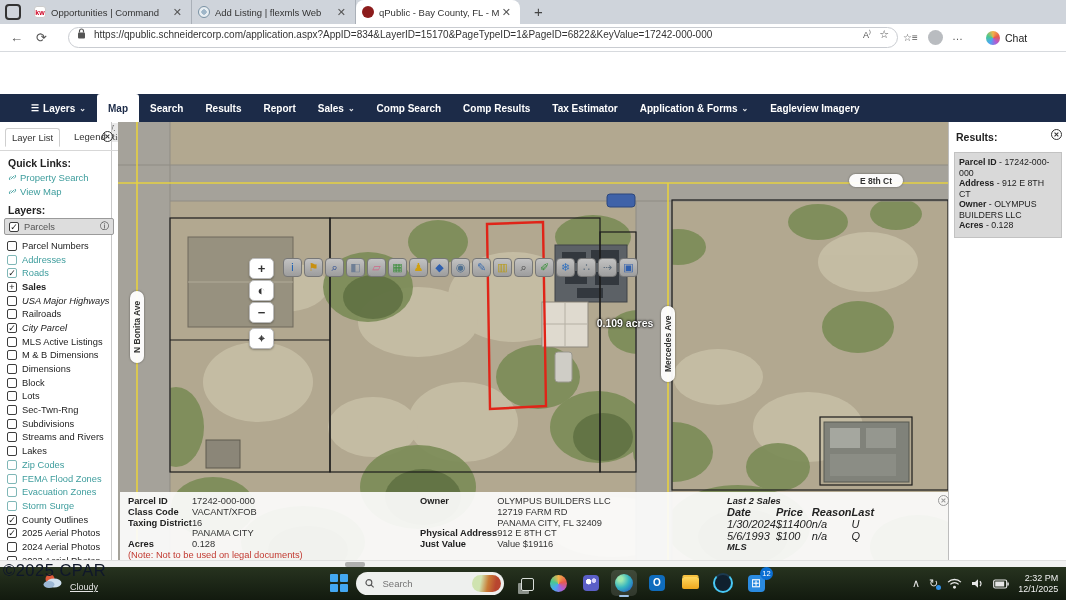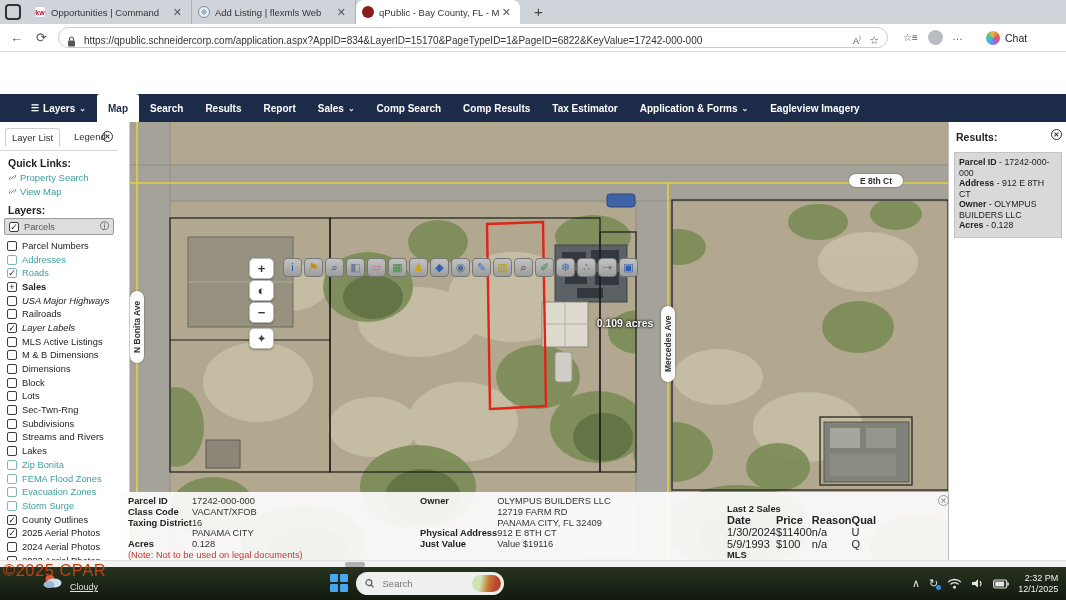--- a/index.html
+++ b/index.html
@@ -19,22 +19,22 @@
   .tab-close{font-size:11px;color:#555;padding:0 3px;}
   .favicon{width:12px;height:12px;border-radius:3px;margin-right:5px;flex:0 0 auto;}
   .kw-icon{background:#fff;border:1px solid #ccc;color:#c02;font:700 7px/12px "Liberation Sans",sans-serif;text-align:center;}
   .flexmls-icon{background:radial-gradient(circle,#9fb6c8 35%,#e8eef2 40%);border-radius:50%;border:1px solid #7a92a4;}
   .qpublic-icon{background:#8c1c1c;border-radius:50%;}
   .newtab{position:absolute;left:534px;top:3px;font-size:15px;color:#444;}
 
   
   #addressbar{position:absolute;left:0;top:24px;width:1066px;height:28px;background:#fff;border-bottom:1px solid #d7dade;}
   .navglyph{font-size:13px;color:#555;}
-  #urlpill{position:absolute;left:58px;top:3px;width:830px;height:21px;border:1px solid #c9ccd1;border-radius:11px;
-           background:#fff;display:flex;align-items:flex-end;padding:0 8px;}
+  #urlpill{position:absolute;left:68px;top:3px;width:830px;height:21px;border:1px solid #c9ccd1;border-radius:11px;
+           background:#fff;display:flex;align-items:flex-start;padding:0 8px;}
   #urltext{font-size:10px;color:#333;border:none;outline:none;flex:1;background:transparent;font-family:"Liberation Sans",sans-serif;}
   .bar-ico{font-size:11px;color:#555;}
 
   
   #siteheader{position:absolute;left:0;top:52px;width:1066px;height:42px;background:#fff;}
   #aplogo{position:absolute;left:10px;top:56px;width:34px;height:34px;border-radius:50%;
           background:conic-gradient(#d98a2b 0 22%,#14406b 22% 38%,#44803c 38% 72%,#d98a2b 72% 100%);
           border:2px solid #b5772a;}
   #aplogo::after{content:"";position:absolute;left:9px;top:8px;border-left:8px solid transparent;border-right:8px solid transparent;border-bottom:14px solid #e9edf0;transform:rotate(18deg);opacity:.85;}
   #aptitle{position:absolute;left:38px;top:54px;font-family:"Liberation Serif",serif;font-size:15.5px;color:#1f3a5c;}
@@ -61,21 +61,21 @@
   
   #maptools{position:absolute;left:165px;top:136px;display:flex;gap:2px;}
   .mtool{width:19px;height:19px;border-radius:4px;background:linear-gradient(#c2c2c2,#9d9d9d);border:1px solid #777;
          display:flex;align-items:center;justify-content:center;font-size:11px;line-height:1;}
   #zoomctl{position:absolute;left:131px;top:136px;display:flex;flex-direction:column;gap:1px;}
   .zbtn{width:25px;height:21px;background:#fff;border:1px solid #bbb;border-radius:5px;display:flex;align-items:center;
         justify-content:center;font-size:13px;font-weight:700;color:#333;box-shadow:0 1px 2px rgba(0,0,0,.3);}
   #locatebtn{position:absolute;left:131px;top:206px;}
 
   
-  #sidebar{position:absolute;left:0;top:122px;width:130px;height:446px;background:#fff;border-right:1px solid #c9c9c9;}
+  #sidebar{position:absolute;left:0;top:122px;width:112px;height:446px;background:#fff;border-right:1px solid #c9c9c9;}
   .sbtab{position:absolute;font-size:9.5px;color:#333;padding:3px 6px;}
   .sbtab.active{border:1px solid #cfcfcf;border-bottom:1px solid #fff;background:#fff;border-radius:3px 3px 0 0;font-weight:400;}
   #sbdivider{position:absolute;left:0;top:28px;width:118px;border-top:1px solid #d7d7d7;}
   .sb-h{font-size:10.5px;font-weight:700;color:#222;}
   .qlink{display:flex;align-items:center;gap:3px;font-size:9.5px;color:#3e9d9d;}
   .circle-x{width:11px;height:11px;border:1px solid #333;border-radius:50%;color:#333;font-size:7px;display:flex;align-items:center;justify-content:center;font-weight:700;}
   .layer-row{display:flex;align-items:center;gap:5px;height:13.7px;padding-left:7px;font-size:9.3px;color:#222;}
   .layer-row.highlight{height:17px;background:#ddd;border:1px solid #9a9a9a;border-radius:2px;margin:0 4px 4px 4px;padding-left:4px;color:#555;}
   .cbox{width:10px;height:10px;border:1.4px solid #3c3c3c;border-radius:2px;flex:0 0 auto;font-size:9px;line-height:8px;
         text-align:center;color:#222;background:#fff;}
@@ -92,30 +92,30 @@
   .r-label{font-weight:700;}
   .r-links{margin-top:2px;font-size:8.3px;line-height:10px;}
   .r-links a{color:#3e9d9d;text-decoration:underline;}
 
   
   #infopanel{position:absolute;left:120px;top:492px;width:828px;height:68px;background:rgba(253,253,253,.92);}
   .ip-table{position:absolute;border-collapse:collapse;font-size:9.3px;color:#333;line-height:10.8px;}
   .ip-table td{padding:0;vertical-align:top;white-space:nowrap;}
   .ip-lab{font-weight:700;color:#222;}
   #ipnote{position:absolute;left:8px;top:58px;font-size:9.3px;color:#c23b32;}
-  #salescol{position:absolute;left:607px;top:12px;font-size:9.3px;color:#222;}
+  #salescol{position:absolute;left:607px;top:4px;font-size:9.3px;color:#222;font-style:italic;}
   #salestable{border-collapse:collapse;font-size:11px;}
   #salestable td,#salestable th{padding:0;text-align:left;font-weight:400;white-space:nowrap;}
   #salestable th{font-weight:700;}
 
   
   #hscroll{position:absolute;left:0;top:560px;width:1066px;height:7px;background:#f2f2f2;border-top:1px solid #e0e0e0;}
   #hthumb{position:absolute;left:345px;top:1px;width:20px;height:5px;background:#b0b0b0;border-radius:2px;}
 
-  #cpar{position:absolute;left:3px;top:561px;font-size:16.5px;color:#c2410c;z-index:60;letter-spacing:.5px;}
+  #cpar{position:absolute;left:3px;top:561px;font-size:16.5px;color:#0f172a;z-index:60;letter-spacing:.5px;}
 
   
   #taskbar{position:absolute;left:0;top:567px;width:1066px;height:33px;background:linear-gradient(#27331f,#121a0f);z-index:50;display:flex;align-items:center;}
   #weather{position:absolute;left:42px;top:3px;display:flex;align-items:center;gap:6px;color:#e4e4e4;}
   #weather .cond{font-size:9px;margin-top:12px;text-decoration:underline;}
   #startbtn{position:absolute;left:330px;top:7px;width:18px;height:18px;display:grid;grid-template-columns:8px 8px;grid-template-rows:8px 8px;gap:2px;}
   #startbtn span{background:#43a7f1;border-radius:1px;}
   #tsearch{position:absolute;left:356px;top:5px;width:148px;height:23px;background:#eef0ee;border-radius:12px;display:flex;align-items:center;padding:0 3px 0 9px;gap:6px;}
   #tsearch input{border:none;outline:none;background:transparent;font-size:9.5px;color:#444;width:85px;font-family:"Liberation Sans",sans-serif;}
   #tsimg{margin-left:auto;width:34px;height:17px;border-radius:9px;background:linear-gradient(100deg,#cfe3b0 30%,#c97b35 55%,#b8452f 80%);}
@@ -422,21 +422,21 @@
         <div class="layer-row">
           <span class="cbox"></span>
           <span class="lbl-italic ">USA Major Highways</span>
         </div>
         <div class="layer-row">
           <span class="cbox"></span>
           <span class="">Railroads</span>
         </div>
         <div class="layer-row">
           <span class="cbox">✓</span>
-          <span class="lbl-italic ">Layer Labels</span>
+          <span class="lbl-italic ">City Parcel</span>
         </div>
         <div class="layer-row">
           <span class="cbox"></span>
           <span class="">MLS Active Listings</span>
         </div>
         <div class="layer-row">
           <span class="cbox"></span>
           <span class="">M &amp; B Dimensions</span>
         </div>
         <div class="layer-row">
@@ -462,21 +462,21 @@
         <div class="layer-row">
           <span class="cbox"></span>
           <span class="">Streams and Rivers</span>
         </div>
         <div class="layer-row">
           <span class="cbox"></span>
           <span class="">Lakes</span>
         </div>
         <div class="layer-row">
           <span class="cbox teal-b"></span>
-          <span class="lbl-teal ">Zip Bonita</span>
+          <span class="lbl-teal ">Zip Codes</span>
         </div>
         <div class="layer-row">
           <span class="cbox teal-b"></span>
           <span class="lbl-teal ">FEMA Flood Zones</span>
         </div>
         <div class="layer-row">
           <span class="cbox teal-b"></span>
           <span class="lbl-teal ">Evacuation Zones</span>
         </div>
         <div class="layer-row">
@@ -576,32 +576,32 @@
             <col style="width:44px;">
             <col style="width:34px;">
             <col style="width:30px;">
             <col style="width:24px;">
           </colgroup>
         <thead>
             <tr id="salesheads">
               <th>Date</th>
               <th>Price</th>
               <th>Reason</th>
-              <th>Qual</th>
+              <th>Last</th>
             </tr>
           </thead>
           <tbody id="salesrows">
             <tr>
               <td>1/30/2024</td>
               <td>$11400</td>
               <td>n/a</td>
               <td>U</td>
             </tr>
             <tr>
-              <td>5/9/1993</td>
+              <td>5/6/1993</td>
               <td>$100</td>
               <td>n/a</td>
               <td>Q</td>
             </tr>
           </tbody>
       </table>
       <div style="font-weight:700;">MLS</div>
     </div>
     <div class="circle-x" style="position:absolute;left:818px;top:3px;border-color:#999;color:#999;">✕</div>
   </div>
@@ -627,20 +627,32 @@
         <span></span>
       </div>
     <div id="tsearch">
       <svg width="11" height="11" viewBox="0 0 11 11">
         <circle cx="4.5" cy="4.5" r="3.4" fill="none" stroke="#555" stroke-width="1.3"></circle>
           <line x1="7" y1="7" x2="10" y2="10" stroke="#555" stroke-width="1.3"></line>
       </svg>
       <input placeholder="Search" style="">
       <div id="tsimg"></div>
     </div>
+    <div id="tbicons">
+        <div class="tbi ti-task-view"></div>
+        <div class="tbi ti-copilot"></div>
+        <div class="tbi ti-teams"></div>
+        <div class="tbi ti-edge active-app"></div>
+        <div class="tbi ti-outlook"></div>
+        <div class="tbi ti-file-explorer"></div>
+        <div class="tbi ti-alexa"></div>
+        <div class="tbi ti-widgets">
+          <span id="tbbadge">12</span>
+        </div>
+      </div>
     <div id="tray">
       <span class="tray-g">∧</span>
       <span class="tray-g" style="position:relative;"><span>↻</span><span style="position:absolute;right:-3px;bottom:0;width:5px;height:5px;border-radius:50%;background:#2f8fe8;"></span></span>
       <svg width="15" height="11" viewBox="0 0 16 12">
         <path d="M1 4.5 a10 10 0 0 1 14 0" fill="none" stroke="#e6e6e6" stroke-width="1.4"></path>
         <path d="M3.5 7 a6.3 6.3 0 0 1 9 0" fill="none" stroke="#e6e6e6" stroke-width="1.4"></path>
         <circle cx="8" cy="10" r="1.6" fill="#e6e6e6"></circle>
       </svg>
       <svg width="13" height="11" viewBox="0 0 13 11">
         <polygon points="1,4 4,4 7,1.2 7,9.8 4,7 1,7" fill="#e6e6e6"></polygon>

